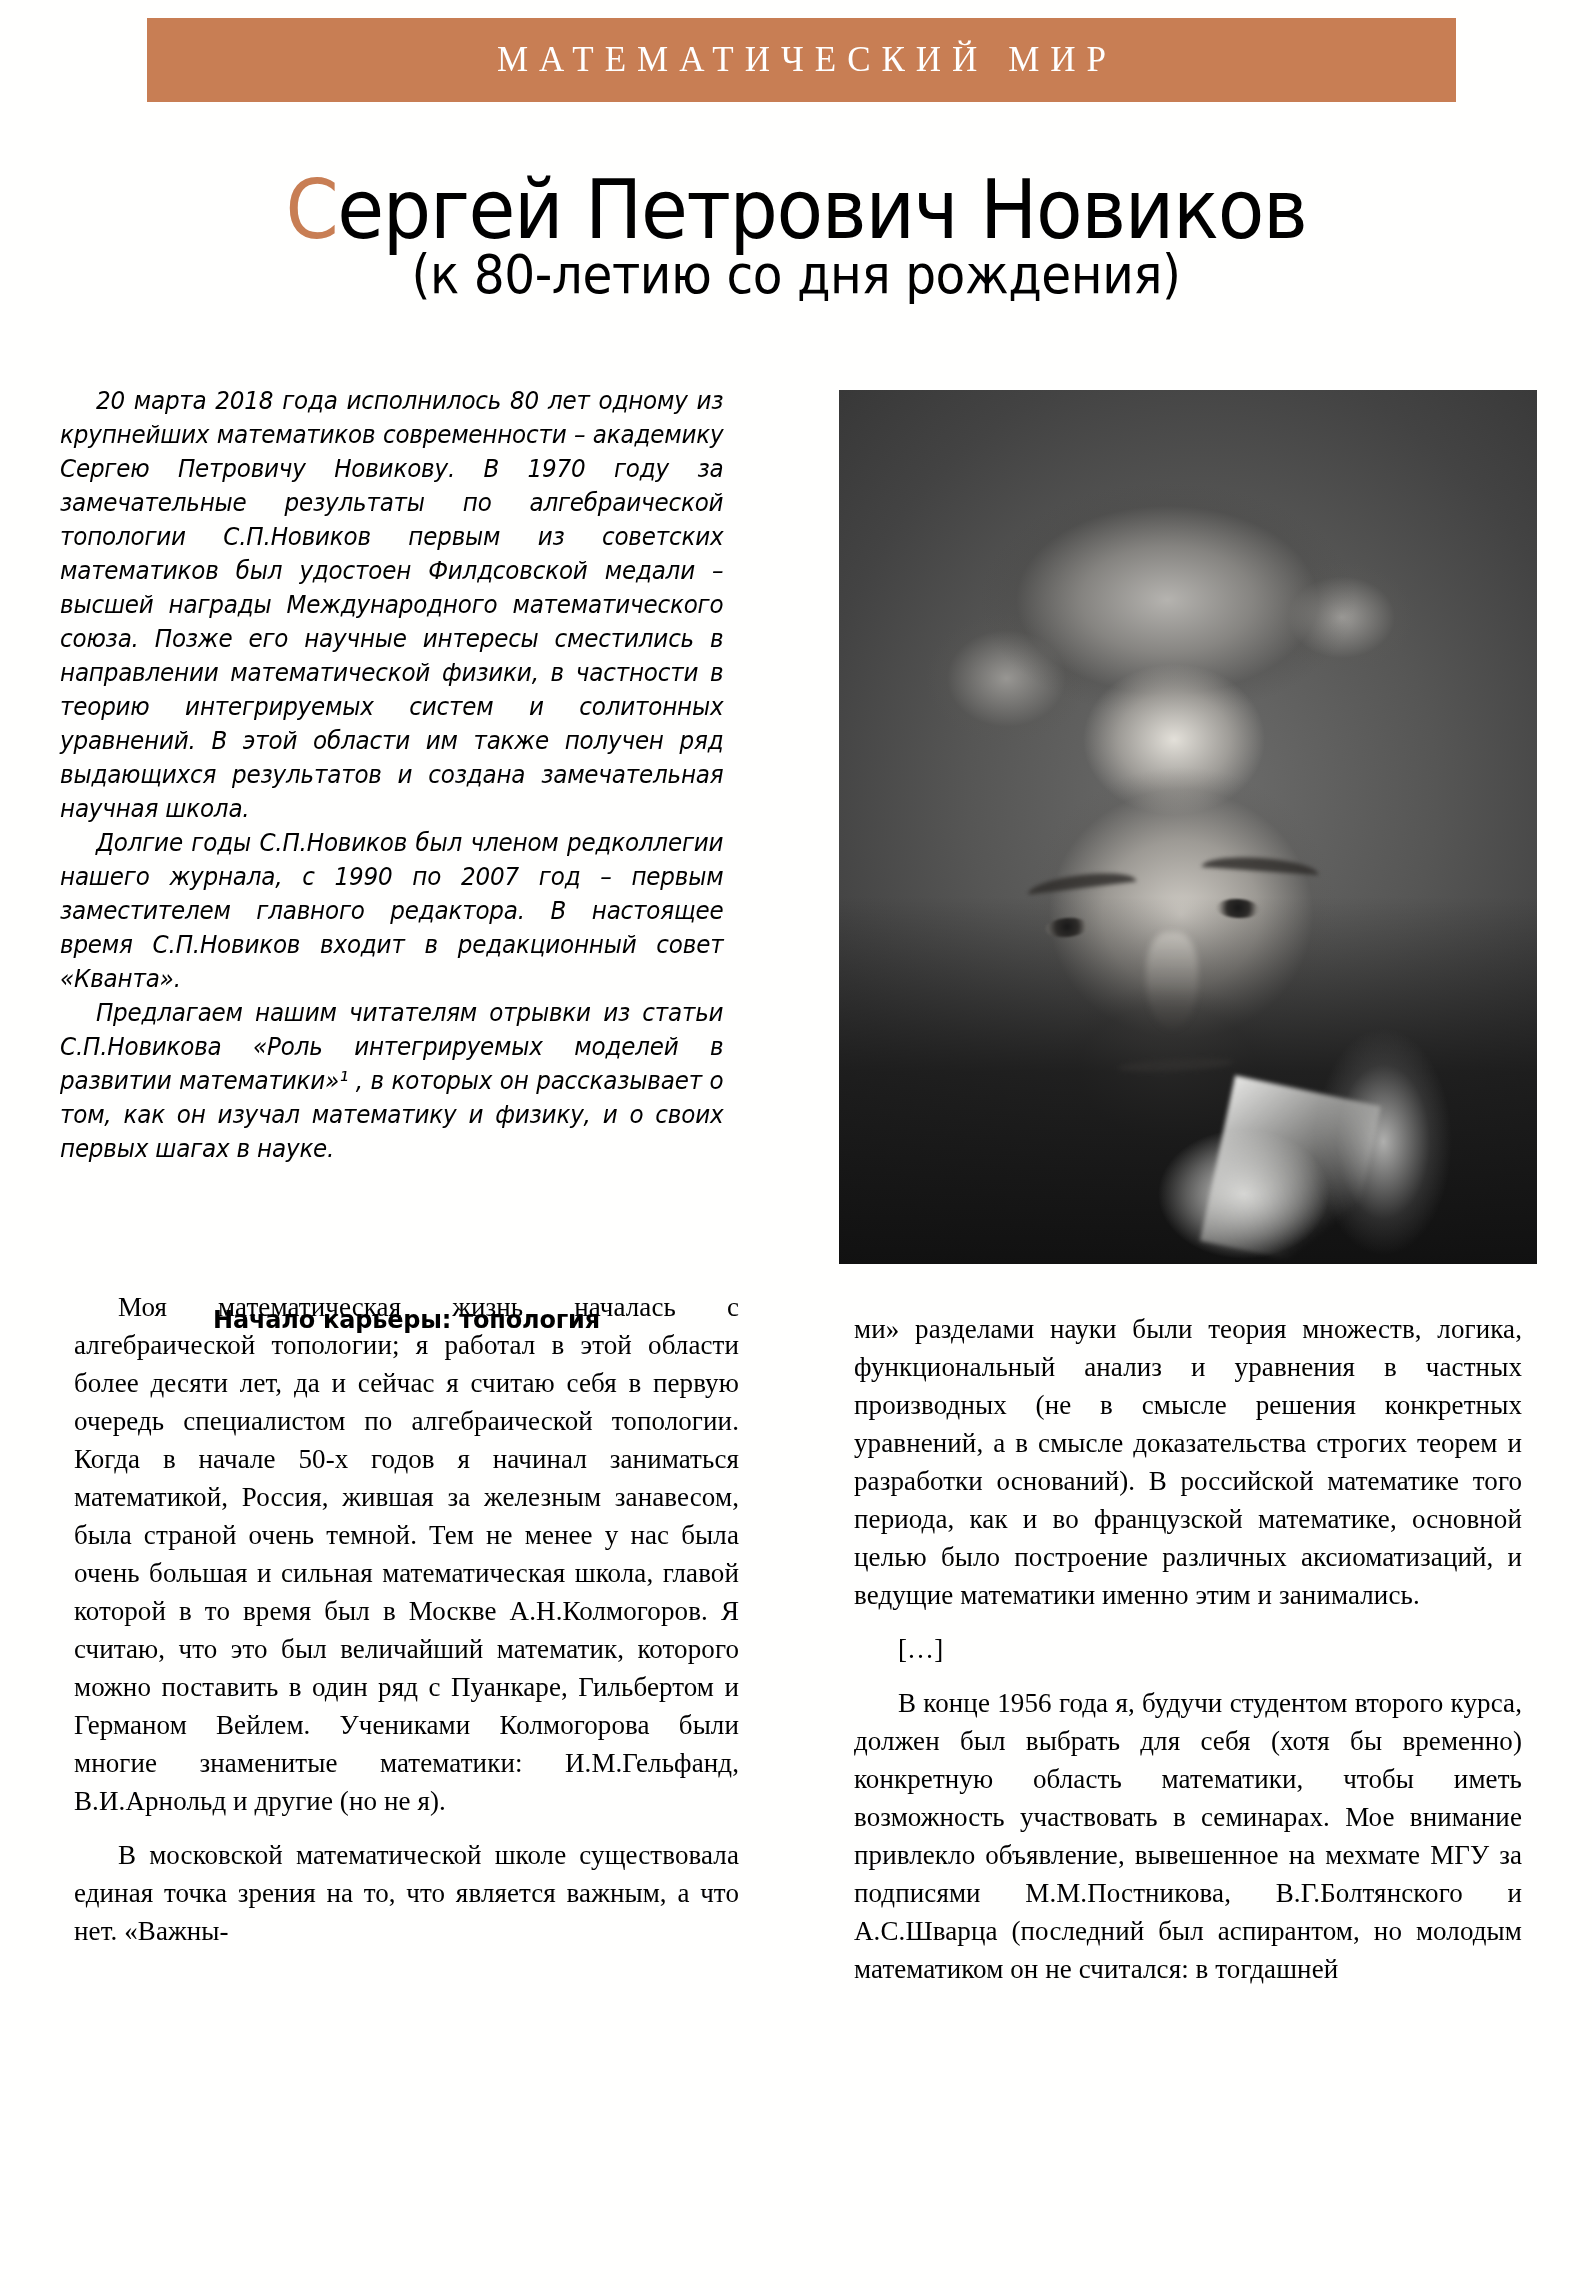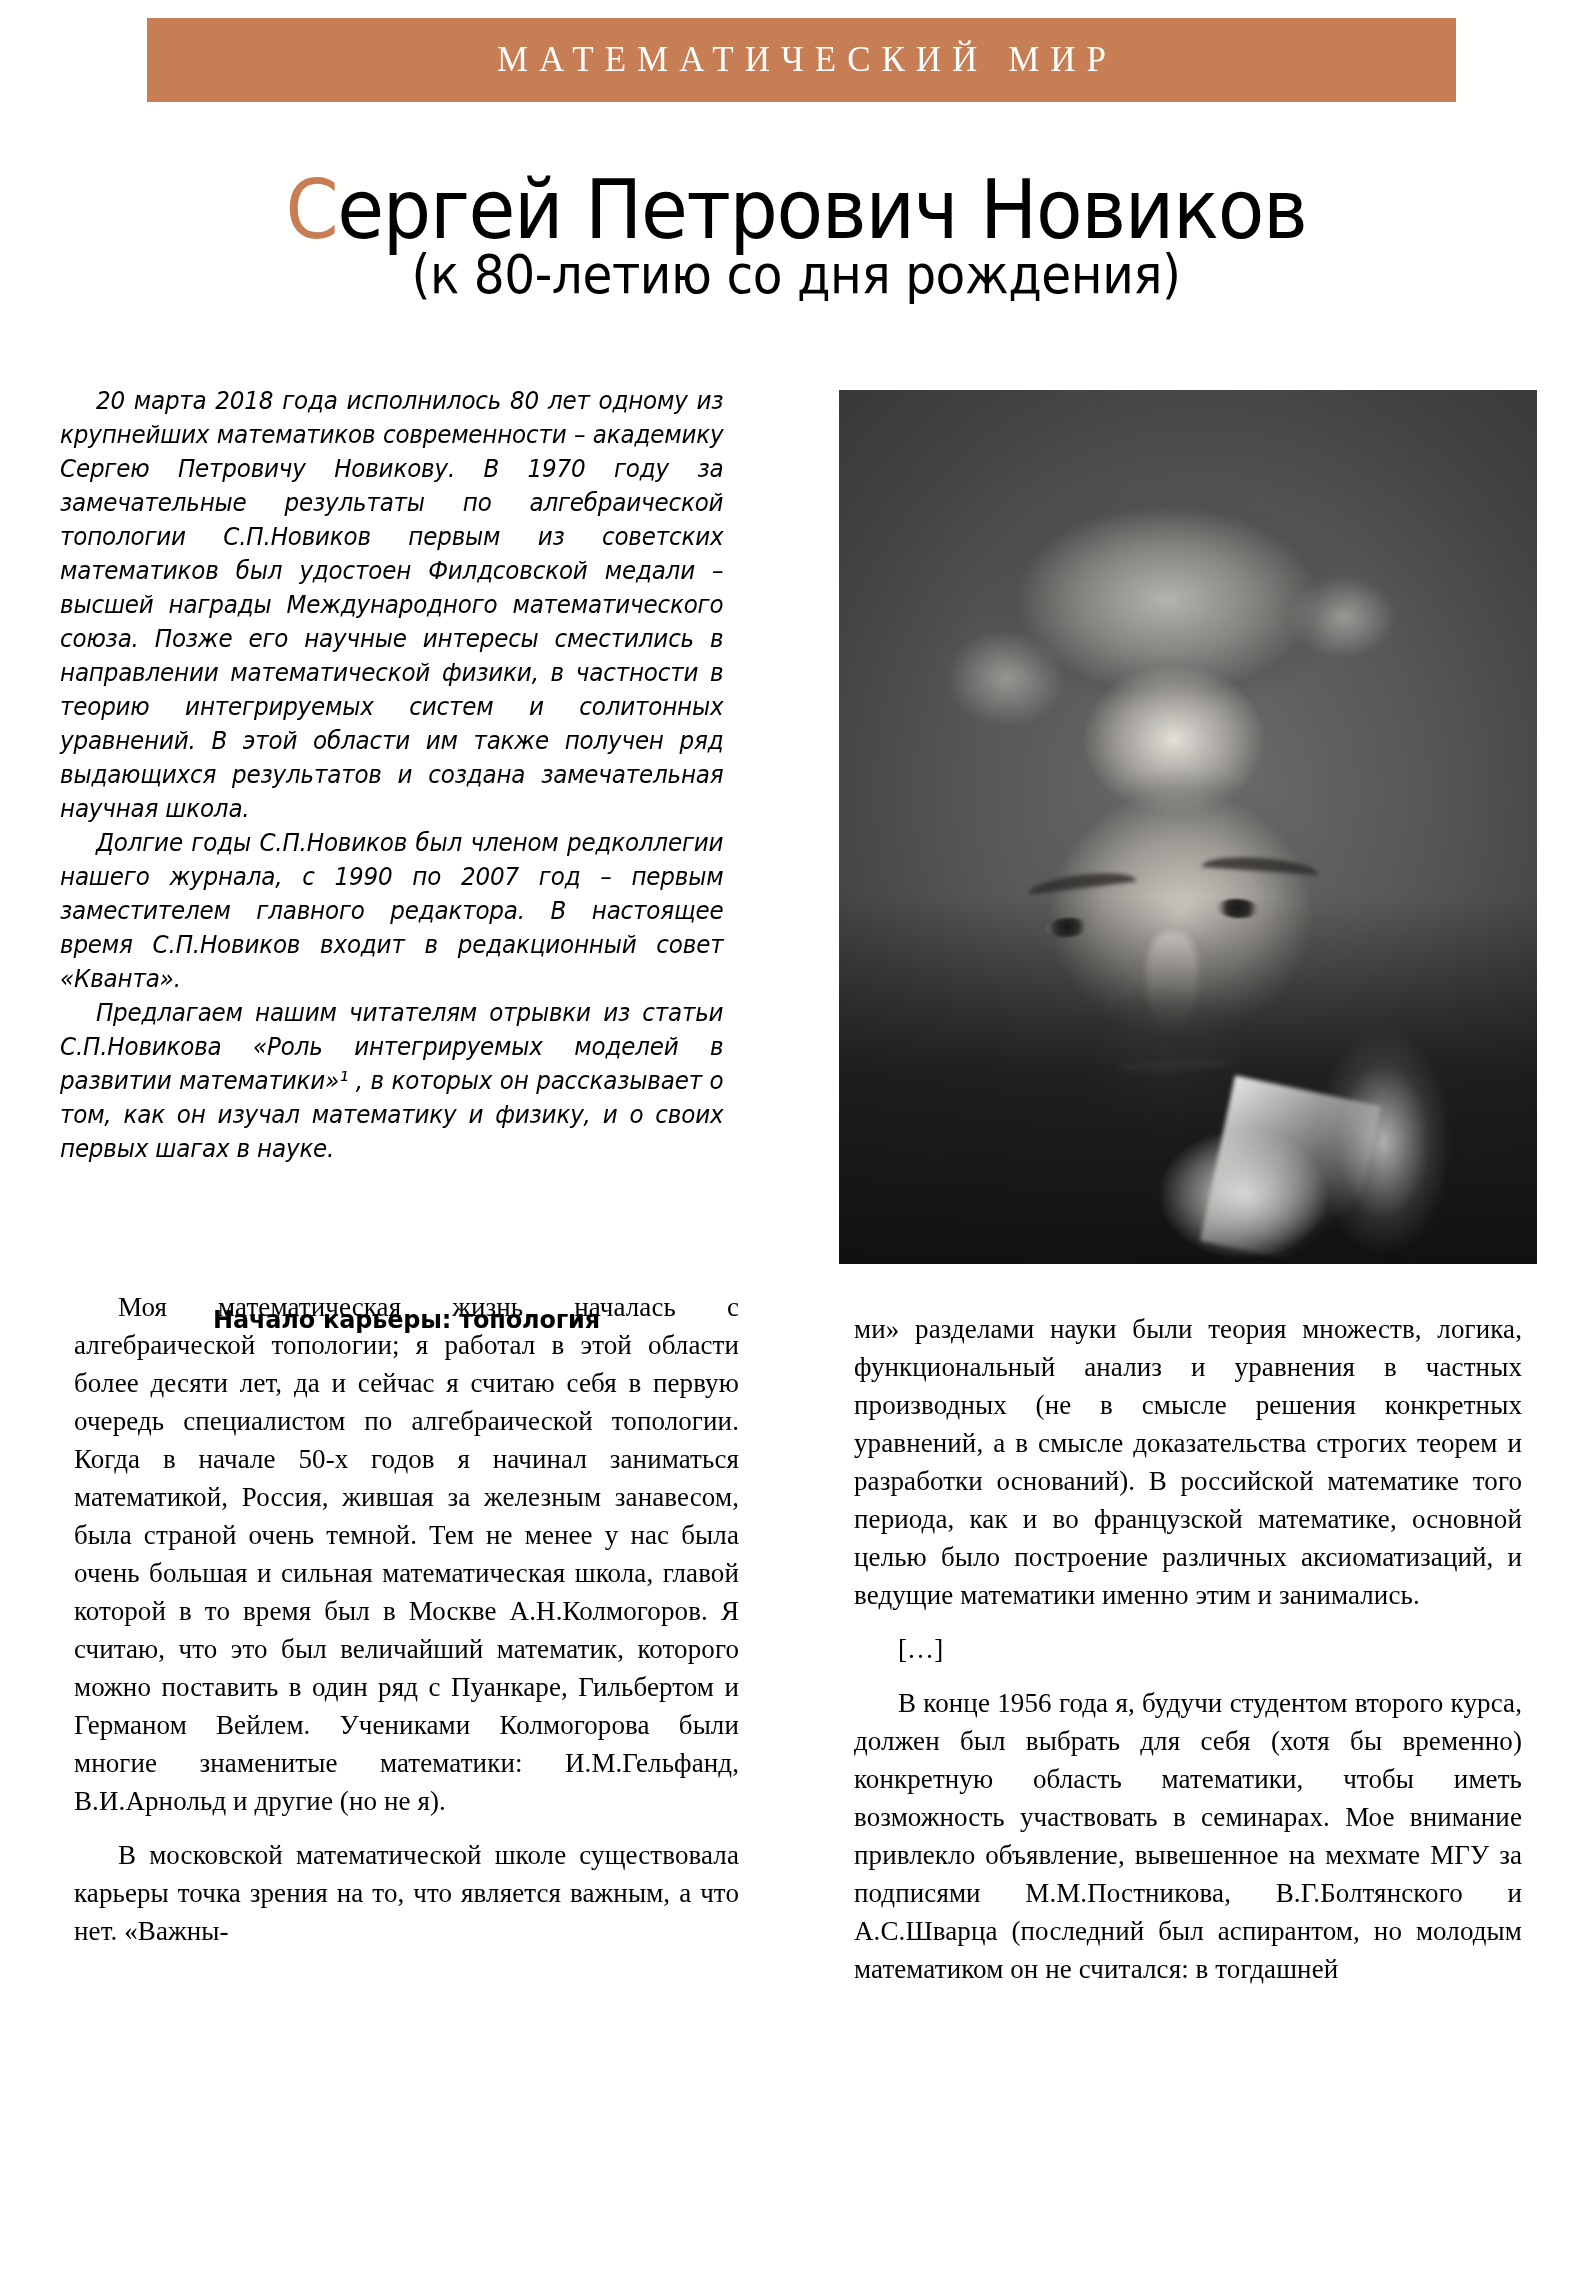--- a/index.html
+++ b/index.html
@@ -246,21 +246,21 @@
       <div class="ph-nose"></div>
       <div class="ph-mouth"></div>
       <div class="ph-collar"></div>
     </div>
   </figure>
 
   <h2 class="section-head">Начало карьеры: топология</h2>
 
   <div class="col col-left">
     <p>Моя математическая жизнь началась с алгебраической топологии; я работал в этой области более десяти лет, да и сейчас я считаю себя в первую очередь специалистом по алгебраической топологии. Когда в начале 50-х годов я начинал заниматься математикой, Россия, жившая за железным занавесом, была страной очень темной. Тем не менее у нас была очень большая и сильная математическая школа, главой которой в то время был в Москве А.Н.Колмогоров. Я считаю, что это был величайший математик, которого можно поставить в один ряд с Пуанкаре, Гильбертом и Германом Вейлем. Учениками Колмогорова были многие знаменитые математики: И.М.Гельфанд, В.И.Арнольд и другие (но не я).</p>
-    <p>В московской математической школе существовала карьеры точка зрения на то, что является важным, а что нет. «Важны-</p>
+    <p>В московской математической школе существовала единая точка зрения на то, что является важным, а что нет. «Важны-</p>
   </div>
 
   <div class="col col-right">
     <p class="noindent">ми» разделами науки были теория множеств, логика, функциональный анализ и уравнения в частных производных (не в смысле решения конкретных уравнений, а в смысле доказательства строгих теорем и разработки оснований). В российской математике того периода, как и во французской математике, основной целью было построение различных аксиоматизаций, и ведущие математики именно этим и занимались.</p>
     <p>[…]</p>
     <p>В конце 1956 года я, будучи студентом второго курса, должен был выбрать для себя (хотя бы временно) конкретную область математики, чтобы иметь возможность участвовать в семинарах. Мое внимание привлекло объявление, вывешенное на мехмате МГУ за подписями М.М.Постникова, В.Г.Болтянского и А.С.Шварца (последний был аспирантом, но молодым математиком он не считался: в тогдашней</p>
   </div>
 
 </div>
 

